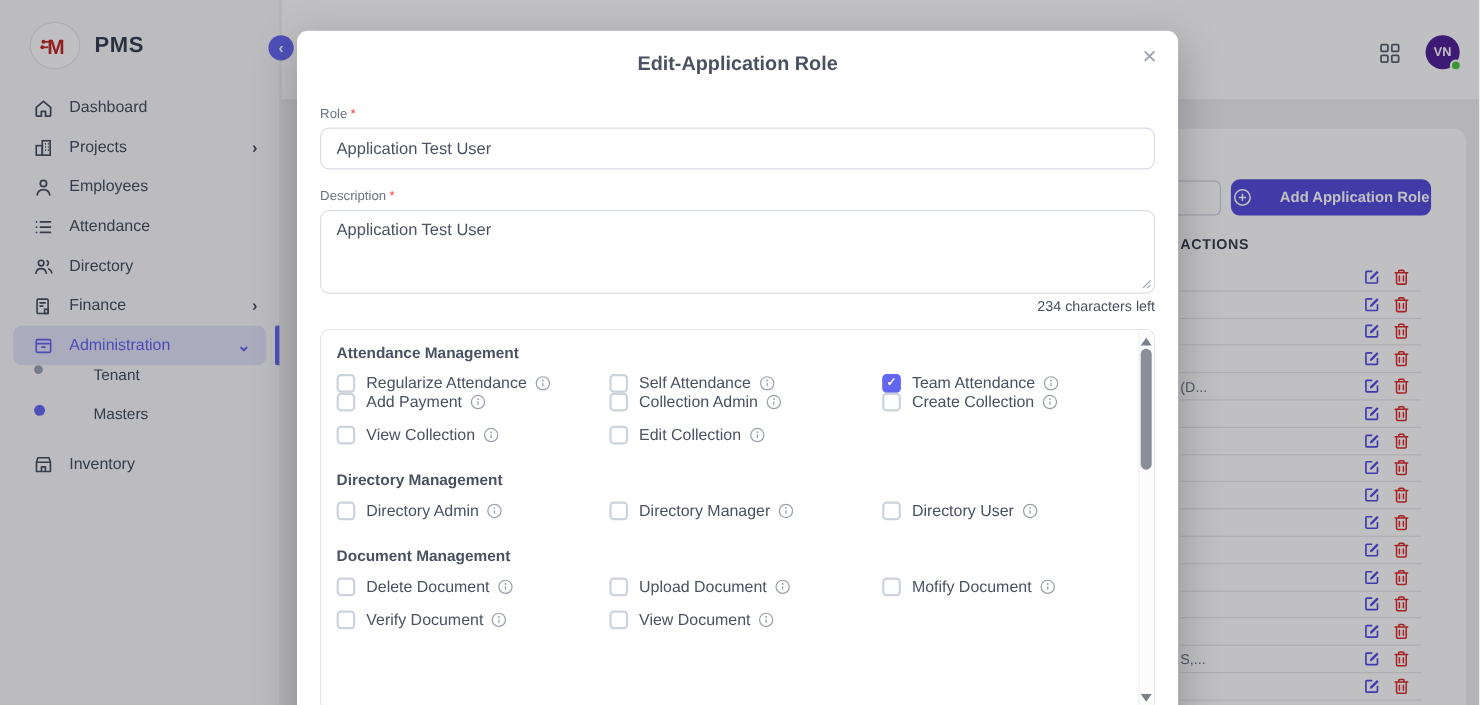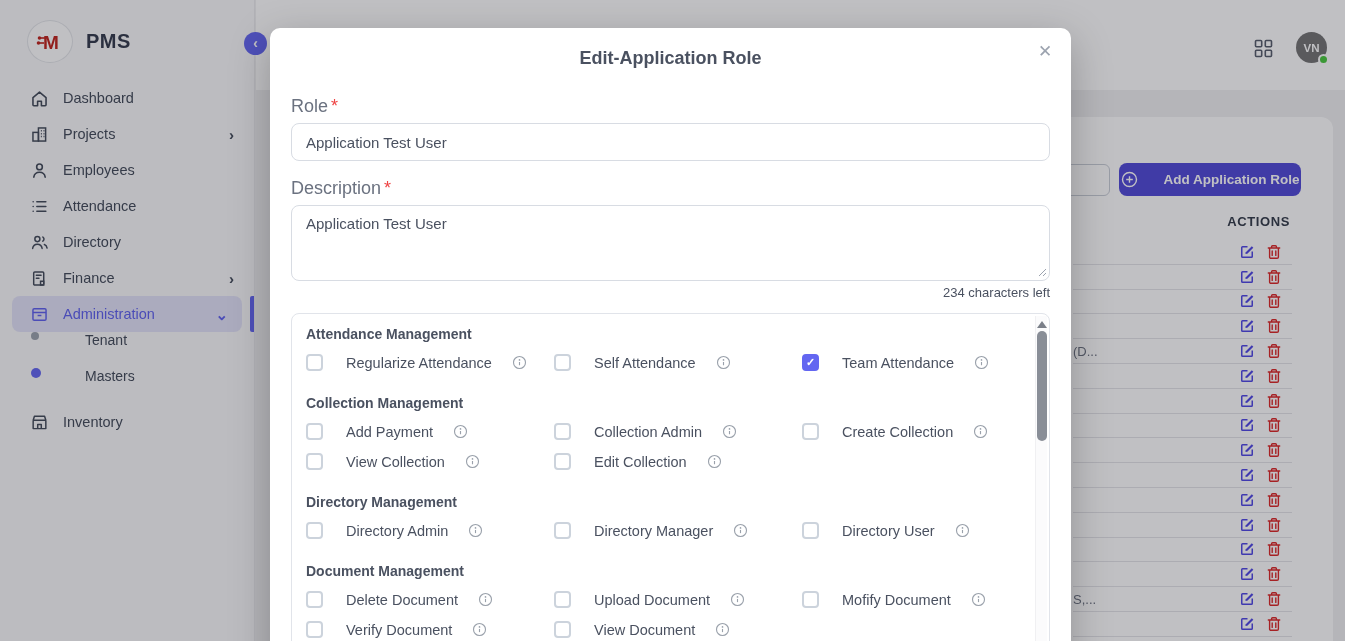--- a/index.html
+++ b/index.html
@@ -22,62 +22,62 @@
   .active-bar { position:absolute; right:0; top:296px; width:4px; height:36px; background:#6366f1; border-radius:2px 0 0 2px; }
   .sub-item { display:flex; align-items:flex-start; height:36px; padding-left:31px; font-size:14px; color:#424a59; cursor:pointer; }
   .sub-dot { width:8px; height:8px; border-radius:50%; background:#9ca3af; margin-right:46px; flex:0 0 auto; }
   .sub-item.active .sub-dot { width:10px; height:10px; background:#6366f1; margin-right:44px; }
   .collapse-btn { position:absolute; left:244px; top:32px; width:23px; height:23px; border-radius:50%; background:#6366f1;
     color:#fff; display:flex; align-items:center; justify-content:center; font-size:14px; font-weight:700; z-index:5; cursor:pointer; line-height:0; padding-bottom:2px;}
 
   
   .header { position:absolute; left:256px; top:0; right:0; height:90px; background:#fff; }
   .grid-icon { position:absolute; right:72px; top:39px; width:19px; height:19px; cursor:pointer; }
-  .avatar { position:absolute; right:18px; top:32px; width:31px; height:31px; border-radius:50%; background:#737373;
+  .avatar { position:absolute; right:18px; top:32px; width:31px; height:31px; border-radius:50%; background:#4c1d95;
     color:#fff; font-size:11.5px; font-weight:700; display:flex; align-items:center; justify-content:center; cursor:pointer; }
   .avatar .status-dot { position:absolute; right:-2px; bottom:-2px; width:11px; height:11px; border-radius:50%; background:#49c83e; border:2px solid #fff; }
 
   
   .card { position:absolute; left:285px; top:117px; width:1048px; height:560px; background:#fff; border-radius:12px; }
   .search-input { position:absolute; left:715px; top:47px; width:110px; height:32px; border:1px solid #c9ced6; border-radius:6px; background:#fff; font-size:13px; padding:0 10px; color:#4a5160; }
   .add-role-btn { position:absolute; left:834px; top:46px; width:182px; height:33px; background:#5049d8; border:none; border-radius:8px;
     color:#fff; font-size:13.5px; font-weight:700; display:flex; align-items:center; justify-content:center; gap:26px; cursor:pointer; font-family:inherit; }
-  .actions-head { position:absolute; left:788px; right:43px; top:97px; text-align:right; font-size:13px; font-weight:700; letter-spacing:.6px; color:#333b49; }
+  .actions-head { position:absolute; left:788px; right:43px; top:97px; font-size:13px; font-weight:700; letter-spacing:.6px; color:#333b49; }
   .t-rows { position:absolute; left:788px; right:41px; top:123px; }
   .t-row { height:24.8px; display:flex; align-items:center; border-bottom:1px solid #e4e4e8; }
   .t-row .frag { font-size:13px; color:#6b7280; flex:1 1 auto; overflow:hidden; white-space:nowrap; }
   .t-row .acts { display:flex; gap:11px; padding-right:10px; }
   .icon-btn { width:16px; height:16px; display:flex; cursor:pointer; background:none; border:none; padding:0; }
 
   
   .overlay { position:absolute; inset:0; background:rgba(23,24,33,.27); z-index:10; }
 
   
   .modal { position:absolute; left:270px; top:28px; width:801px; height:660px; background:#fff; border-radius:10px;
     box-shadow:0 12px 40px rgba(0,0,0,.25); z-index:20; padding:0 21px; }
   .modal-title { text-align:center; padding-top:20px; font-size:18px; font-weight:700; color:#4a5160; }
   .modal-close { position:absolute; right:13px; top:11px; width:26px; height:26px; border:none; background:none; color:#9ca3af;
     font-size:17px; cursor:pointer; line-height:26px; text-align:center; font-family:inherit; }
-  .field-label { margin-top:27px; font-size:18px; color:#6b7280; }
+  .field-label { margin-top:27px; font-size:12px; color:#6b7280; }
   .field-label .req { color:#ef4444; margin-left:3px; }
   .field-label.desc { margin-top:17px; }
   .text-input { margin-top:6px; width:100%; height:38px; border:1px solid #d8dce3; border-radius:8px; padding:0 14px;
     font-size:15px; color:#4a5160; font-family:inherit; outline:none; background:#fff; }
   .textarea-wrap { position:relative; margin-top:6px; }
   .text-area { width:100%; height:76px; border:1px solid #d8dce3; border-radius:8px; padding:9px 14px;
     font-size:15px; color:#4a5160; font-family:inherit; outline:none; resize:none; background:#fff; display:block; }
   .resize-grip { position:absolute; right:3px; bottom:4px; pointer-events:none; }
   .chars-left { text-align:right; font-size:13px; color:#4a5160; margin-top:4px; }
 
   .perm-panel { position:relative; margin-top:13px; height:347px; border:1px solid #e1e4ea; border-radius:8px; overflow:hidden; }
   .perm-scroll { padding:0 34px 10px 14px; }
   .perm-title { font-size:14px; font-weight:700; color:#4a5160; margin:24px 0 12px; }
   .perm-section:first-child .perm-title { margin-top:12px; }
   .perm-grid { display:grid; grid-template-columns:248px 248px 1fr; row-gap:13px; }
-  .perm-item { display:flex; align-items:center; font-size:14.5px; color:#4a5160;gap:13px; }
+  .perm-item { display:flex; align-items:center; font-size:14.5px; color:#4a5160; }
   .checkbox { width:17px; height:17px; border:2px solid #ccd3dc; border-radius:4px; background:#fff; margin-right:10px;
     flex:0 0 auto; display:flex; align-items:center; justify-content:center; cursor:pointer; }
   .checkbox .check { display:none; color:#fff; font-size:11px; font-weight:700; line-height:1; }
   .checkbox.checked { background:#6366f1; border-color:#6366f1; }
   .checkbox.checked .check { display:block; }
   .perm-item .info { margin-left:7px; display:flex; cursor:pointer; }
 
   
   .sb-track { position:absolute; top:2px; right:2px; bottom:2px; width:12px; background:#fbfbfc; border-left:1px solid #f0f0f2; }
   .sb-up { position:absolute; top:5px; left:1px; width:0; height:0; border-left:5px solid transparent; border-right:5px solid transparent; border-bottom:7px solid #7b8089; cursor:pointer; }
@@ -563,21 +563,20 @@
                     <circle cx="8" cy="8" r="6.4"></circle>
                     <path d="M8 7.4v3.4"></path>
                     <circle cx="8" cy="5.2" r=".9" fill="#9aa1ab" stroke="none"></circle>
                   </svg>
                 </span>
               </label>
             </div>
         </div>
 
         <div class="perm-section">
-          <div class="perm-title">Collection Management</div>
           <div class="perm-grid">
 
               <label class="perm-item">
                 <span class="checkbox"></span>
                 <span>Add Payment</span>
                 <span class="info">
                   <svg width="15" height="15" viewBox="0 0 16 16" fill="none" stroke="#9aa1ab" stroke-width="1.2">
                     <circle cx="8" cy="8" r="6.4"></circle>
                     <path d="M8 7.4v3.4"></path>
                     <circle cx="8" cy="5.2" r=".9" fill="#9aa1ab" stroke="none"></circle>

